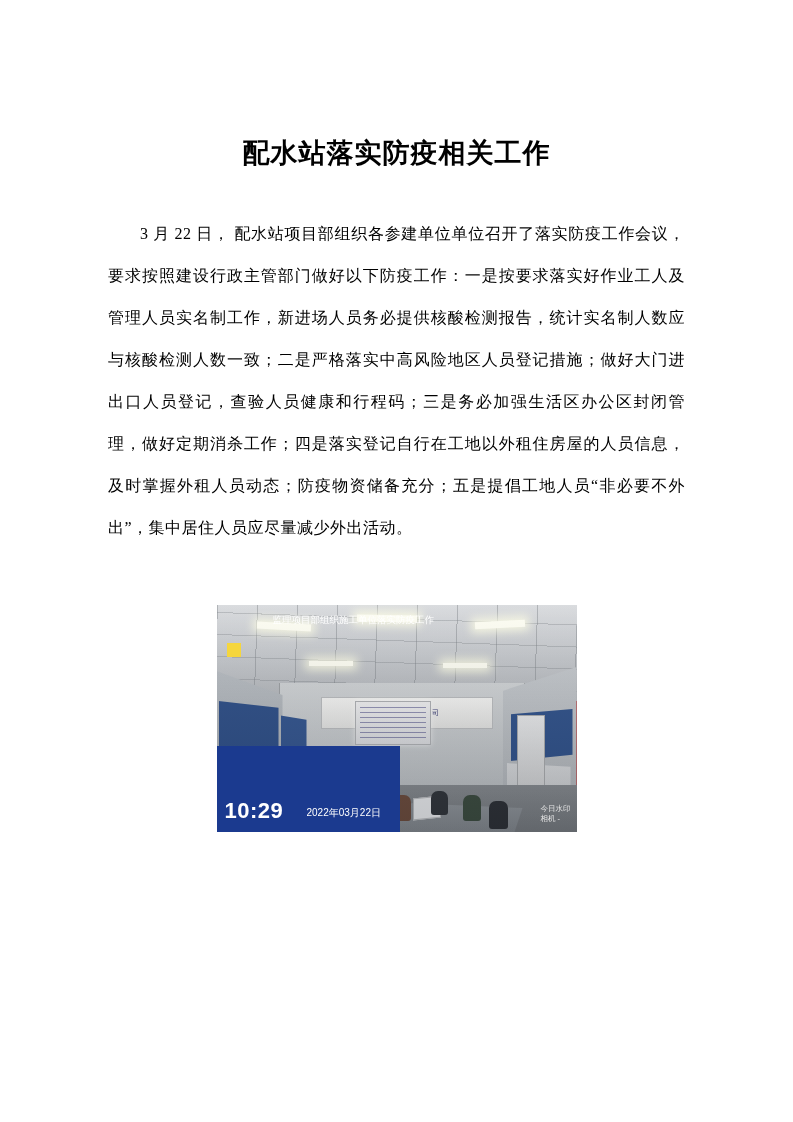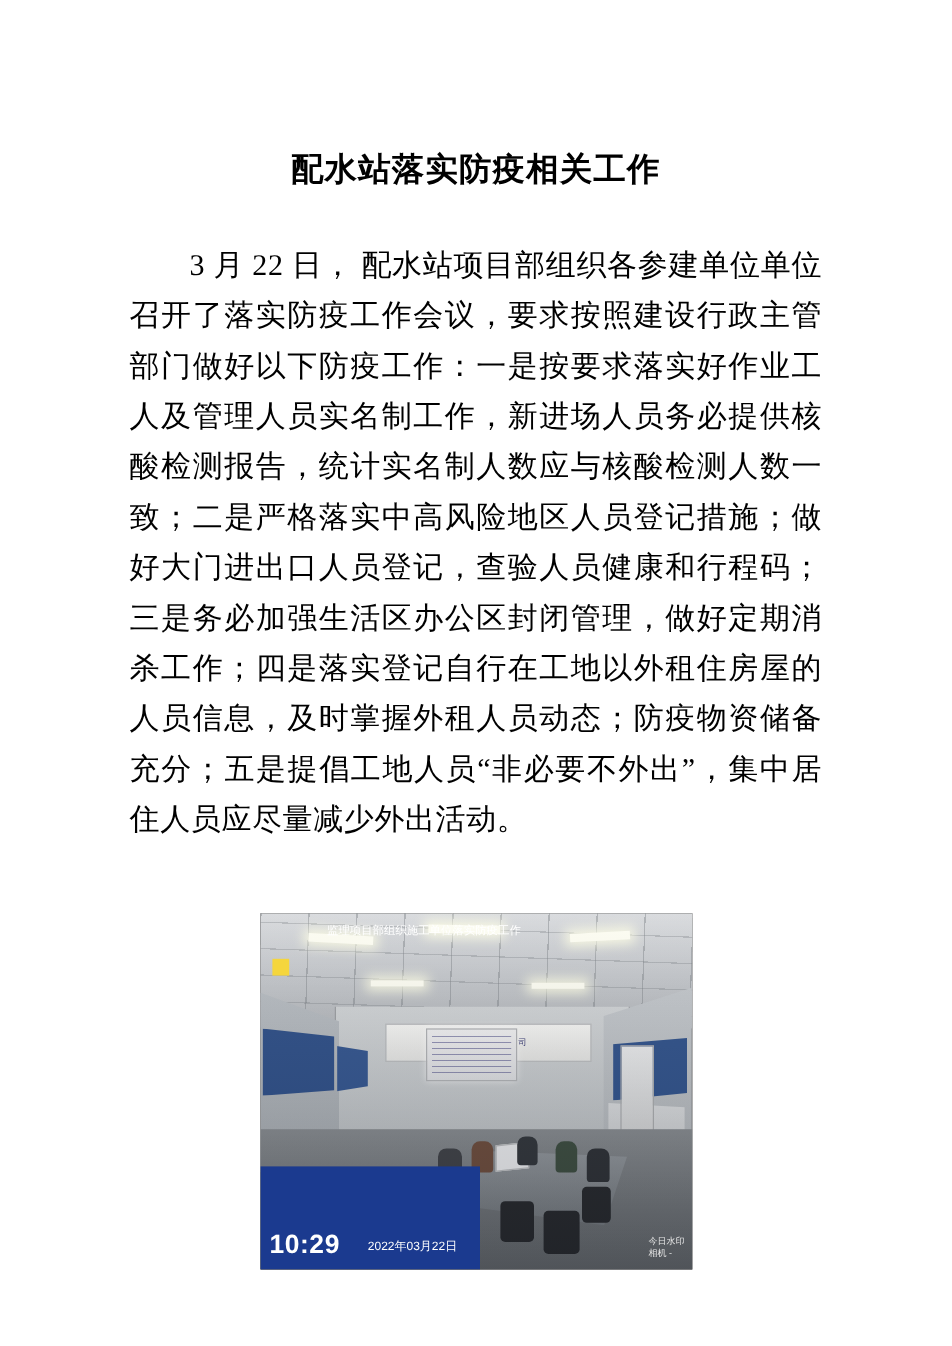--- a/index.html
+++ b/index.html
@@ -15,50 +15,50 @@
     overflow: hidden;
   }
   .page {
     position: relative;
     width: 793px;
     height: 1122px;
     box-sizing: border-box;
     padding: 0 108px;
   }
   .doc-title {
-    margin: 4px;
+    margin: 16px;
     padding-top: 120px;
     text-align: center;
     font-size: 27px;
     font-weight: bold;
     letter-spacing: 1px;
     line-height: 1.3;
     font-family: "Liberation Serif", "DejaVu Serif", serif;
   }
   .doc-body {
     margin-top: 42px;
-    font-size: 25px;
+    font-size: 16px;
     line-height: 42px;
     text-align: justify;
     text-justify: inter-ideograph;
     text-indent: 2em;
     letter-spacing: 0.5px;
     font-family: "Liberation Serif", "DejaVu Serif", serif;
   }
   .figure-wrap {
     margin-top: 56px;
     display: flex;
     justify-content: center;
   }
   .photo {
     position: relative;
     width: 360px;
-    height: 297px;
+    height: 227px;
     overflow: hidden;
-    background: #404040;
+    background: #b91c1c;
   }
   
   .ceiling {
     position: absolute;
     left: 0; top: 0; width: 100%; height: 96px;
     background: linear-gradient(180deg, #d8dadd 0%, #c3c6ca 55%, #b2b5b9 100%);
   }
   .ceiling-grid {
     position: absolute; left: 0; top: 0; width: 100%; height: 96px;
     background-image:

